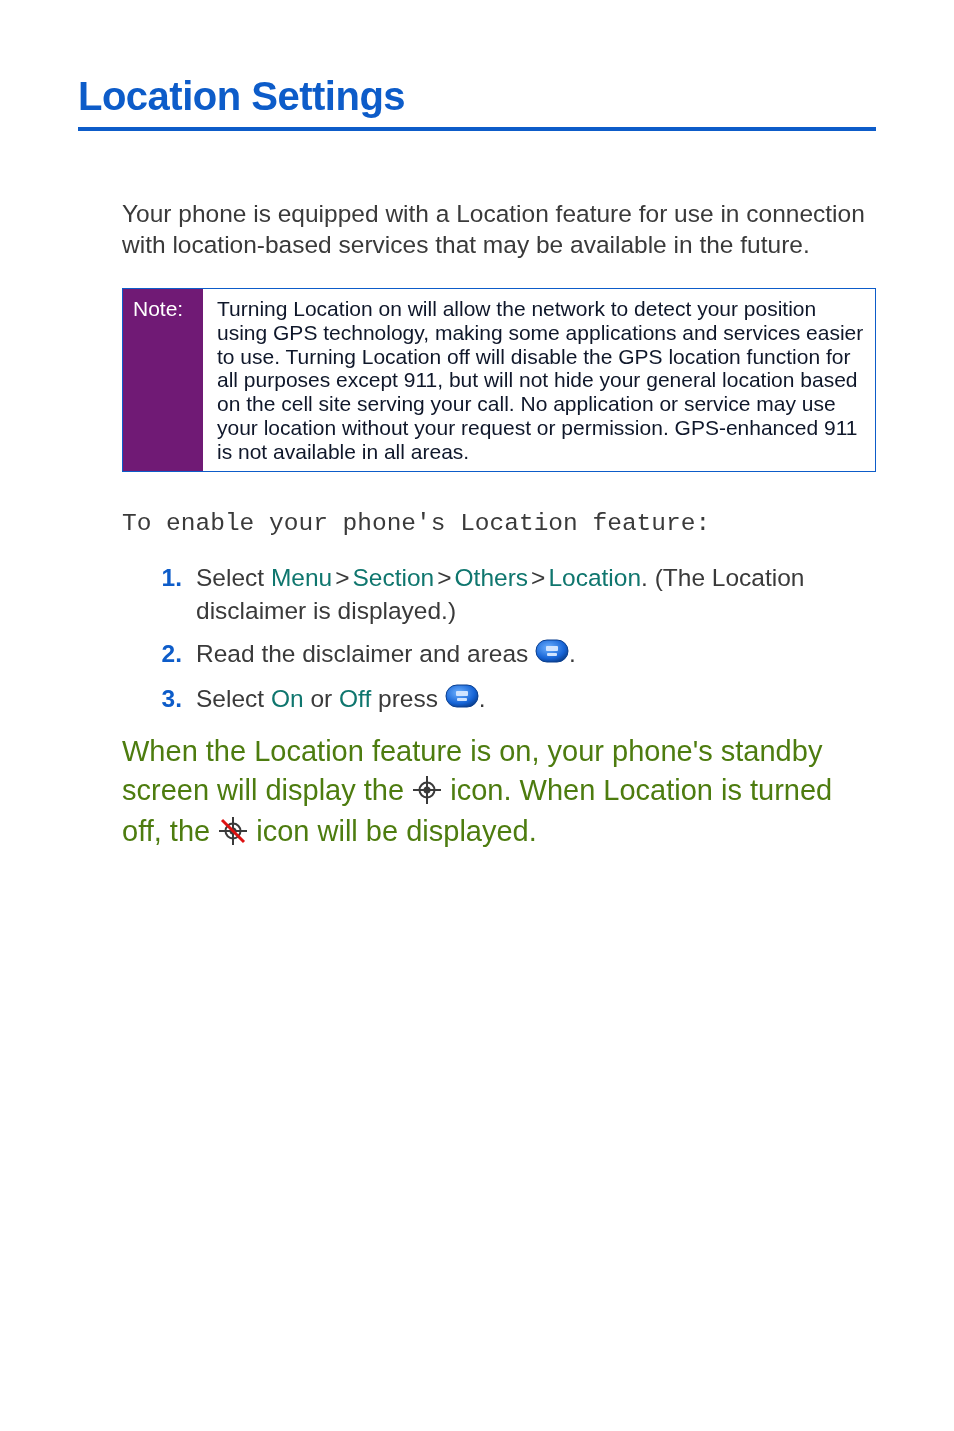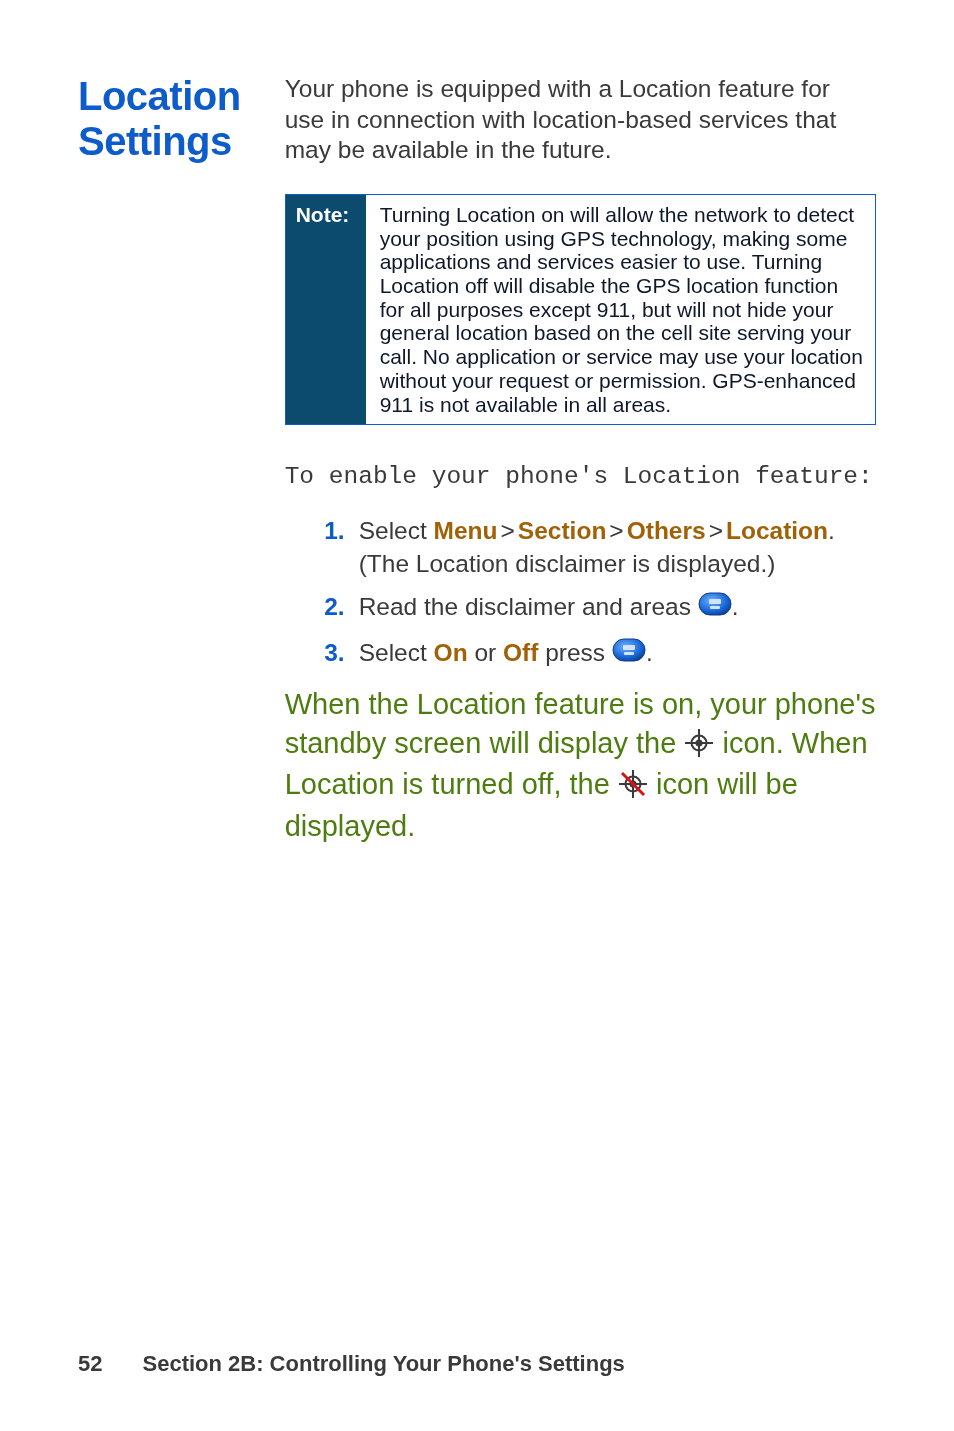--- a/index.html
+++ b/index.html
@@ -9,57 +9,59 @@
       background: #ffffff;
       font-family: "Helvetica Neue", Helvetica, Arial, sans-serif;
       font-stretch: condensed;
       position: relative;
       color: #3a3a3a;
     }
     .page {
       padding: 74px 78px 41px 78px;
       height: 100%;
       display: flex;
+      flex-direction: column;
     }
     .heading {
       color: #0d5cc9;
       font-size: 40px;
       font-weight: 700;
       letter-spacing: -0.5px;
       margin-bottom: 8px;
       font-stretch: condensed;
     }
     .rule {
       height: 4px;
       background: #0d5cc9;
       margin-bottom: 40px;
     }
     .indent {
       margin-left: 44px;
+      margin-top: 28px;
     }
     .para {
       font-size: 24.5px;
       line-height: 1.25;
       color: #3a3a3a;
       margin-bottom: 28px;
       font-stretch: condensed;
     }
     .note-box {
       border: 1px solid #0d5cc9;
       display: flex;
       margin-bottom: 38px;
       line-height: 1.13;
     }
     .note-label {
-      background: #0c4a6e;
+      background: #701a75;
       color: #fff;
       flex: 0 0 80px;
       padding: 8px 10px 8px 10px;
       font-size: 21px;
-      font-weight: 700;
+      font-weight: 400;
       font-stretch: condensed;
     }
     .note-body {
       flex: 1;
       padding: 8px 10px 8px 14px;
       font-size: 21px;
       color: #0f172a;
       font-stretch: condensed;
     }
     .section-lead {
@@ -85,21 +87,21 @@
       color: #0d5cc9;
       font-weight: 800;
       flex: 0 0 36px;
       text-align: right;
       margin-right: 14px;
       font-stretch: condensed;
     }
     .step-body {
       flex: 1;
     }
-    .step-body b { font-weight: 700; color:#a16207;}
+    .step-body b { font-weight: 400; color:#0f766e;}
     .gt {
       display: inline-block;
       padding: 0 3px;
     }
     .btn-icon {
       display: inline-block;
       vertical-align: middle;
       position: relative;
       top: -1px;
     }
@@ -208,17 +210,14 @@
           <line x1="1" y1="15" x2="29" y2="15" stroke="#3a3a3a" stroke-width="2"></line>
           <circle cx="15" cy="15" r="7.5" fill="none" stroke="#3a3a3a" stroke-width="2"></circle>
           <circle cx="15" cy="15" r="3.5" fill="#3a3a3a"></circle>
           <line x1="4" y1="4" x2="26" y2="26" stroke="#d11" stroke-width="3"></line>
         </svg>
       </span><span> icon will be displayed.</span>
     </p>
 
   </div>
 
-  <div class="footer">
-    <span class="pg">52</span><span>Section 2B: Controlling Your Phone's Settings</span>
-  </div>
 
 </div>
 
 </body></html>

